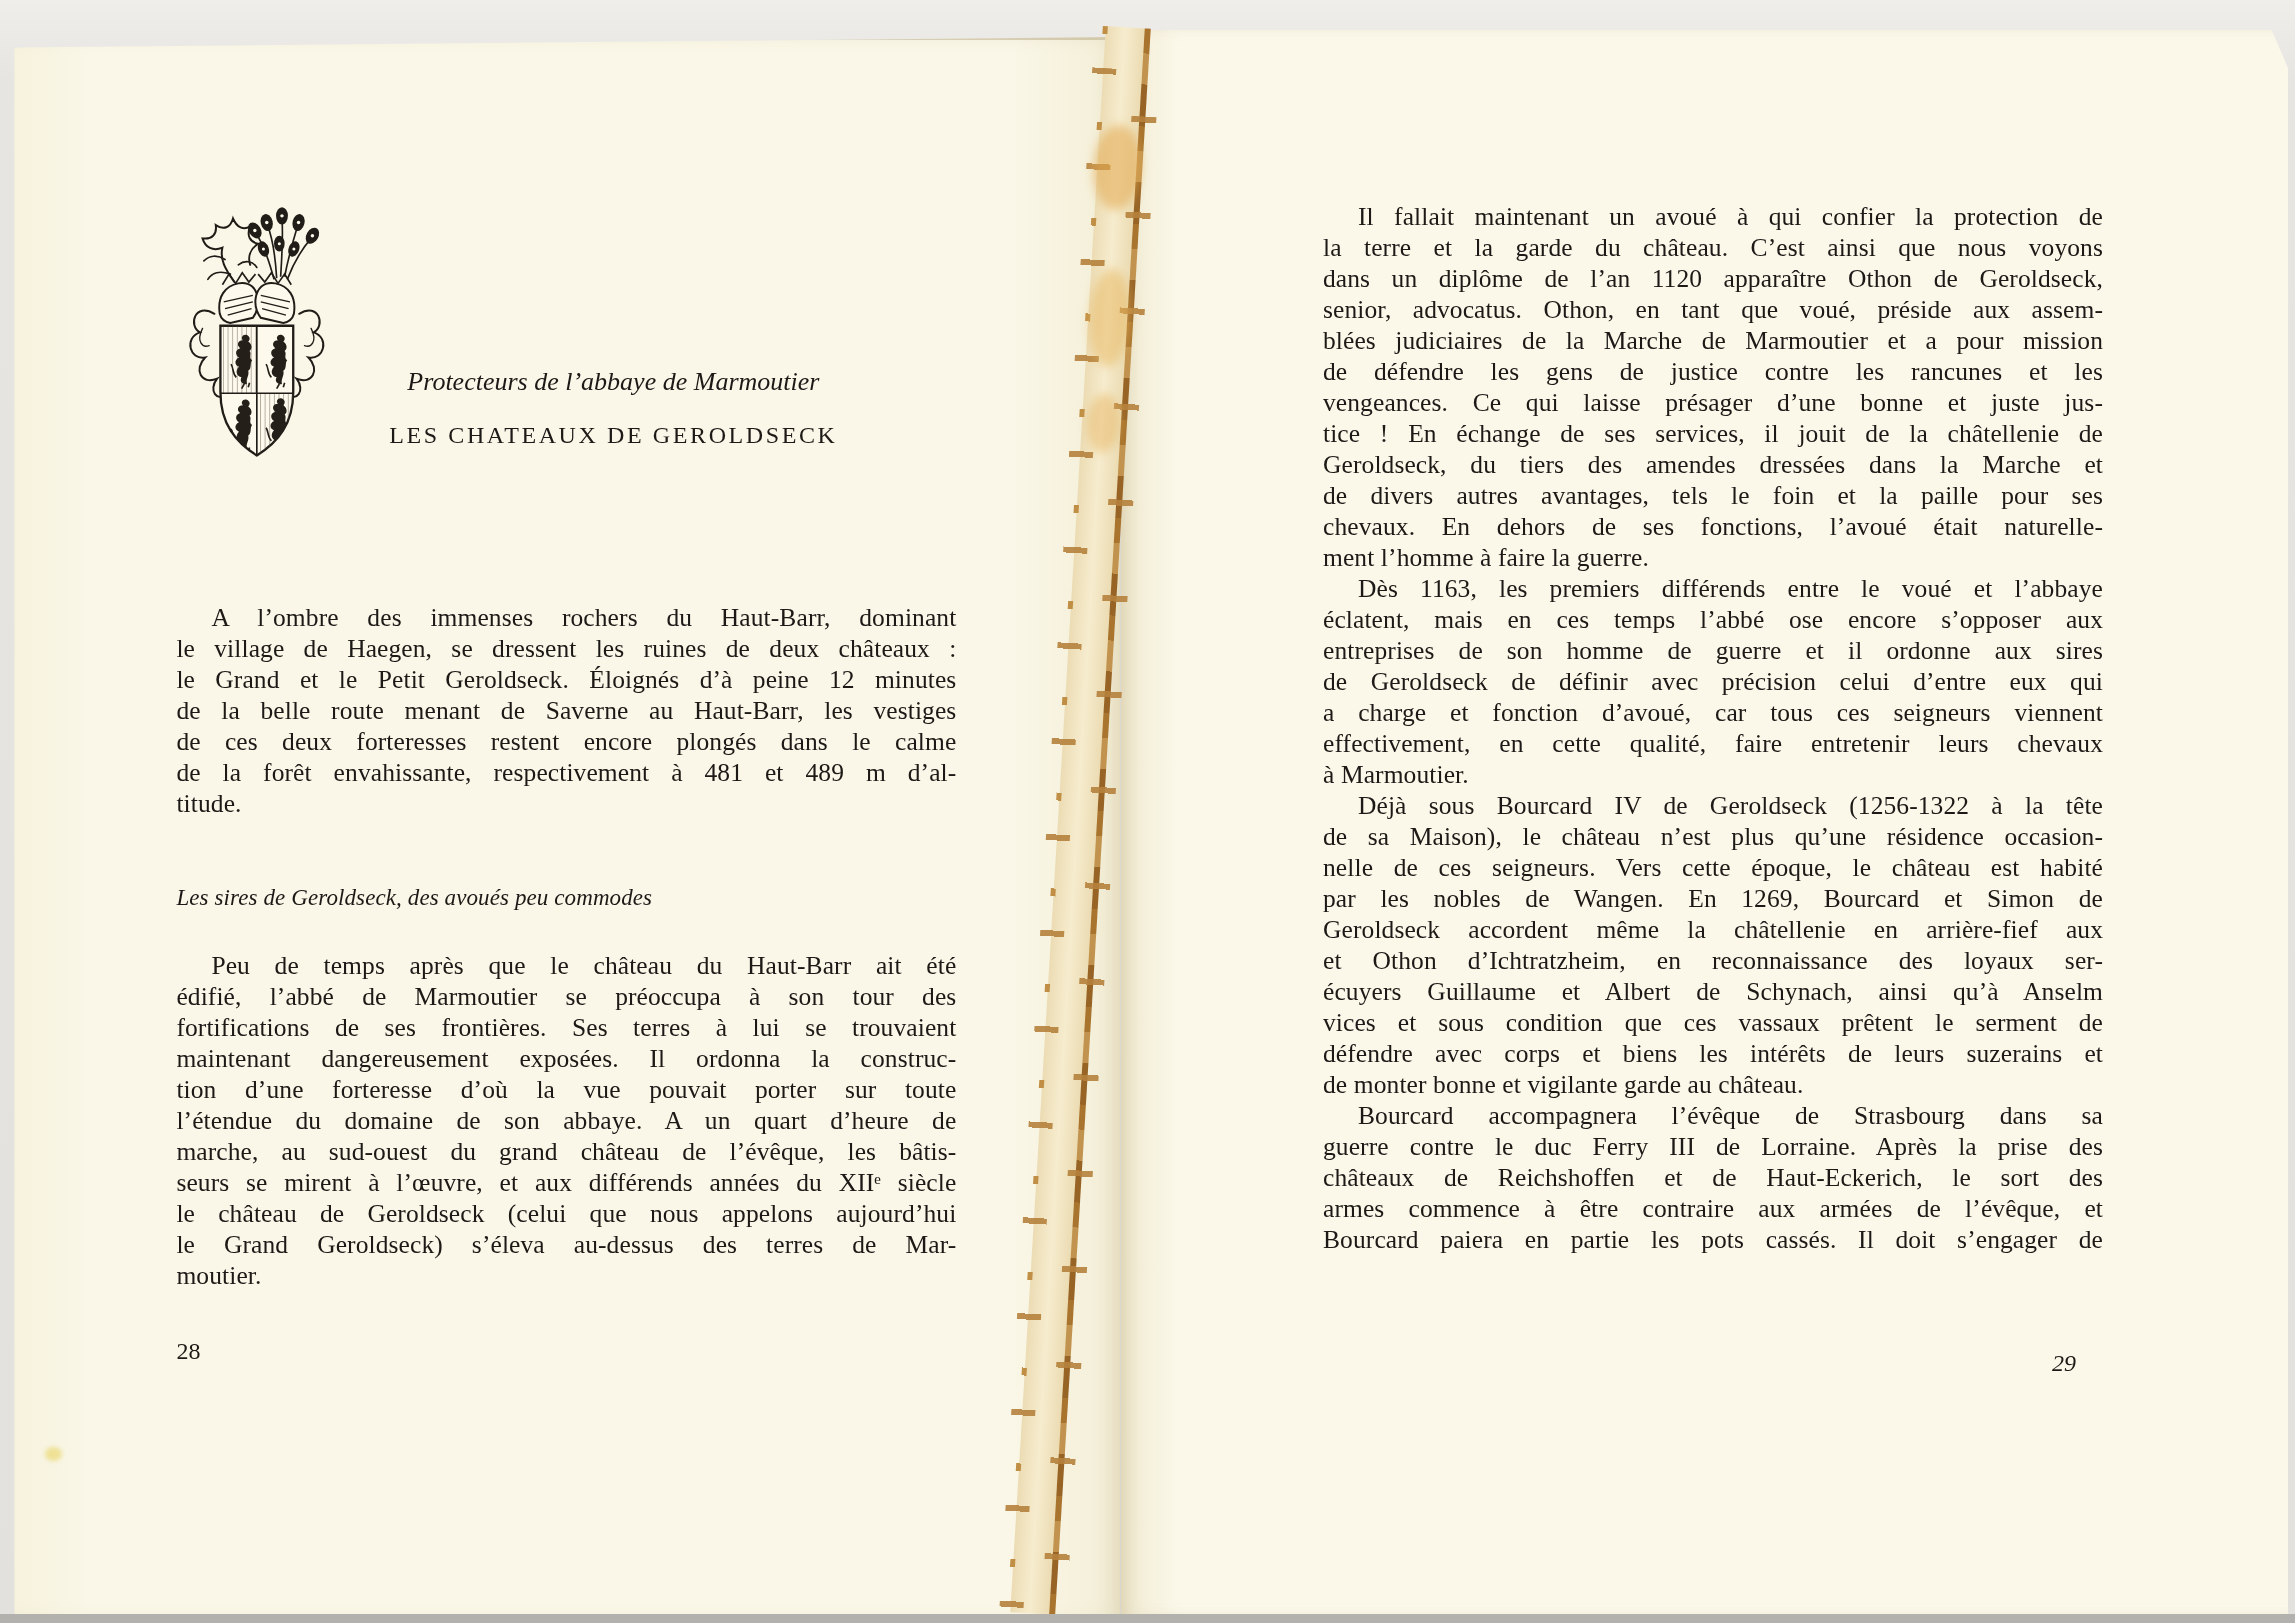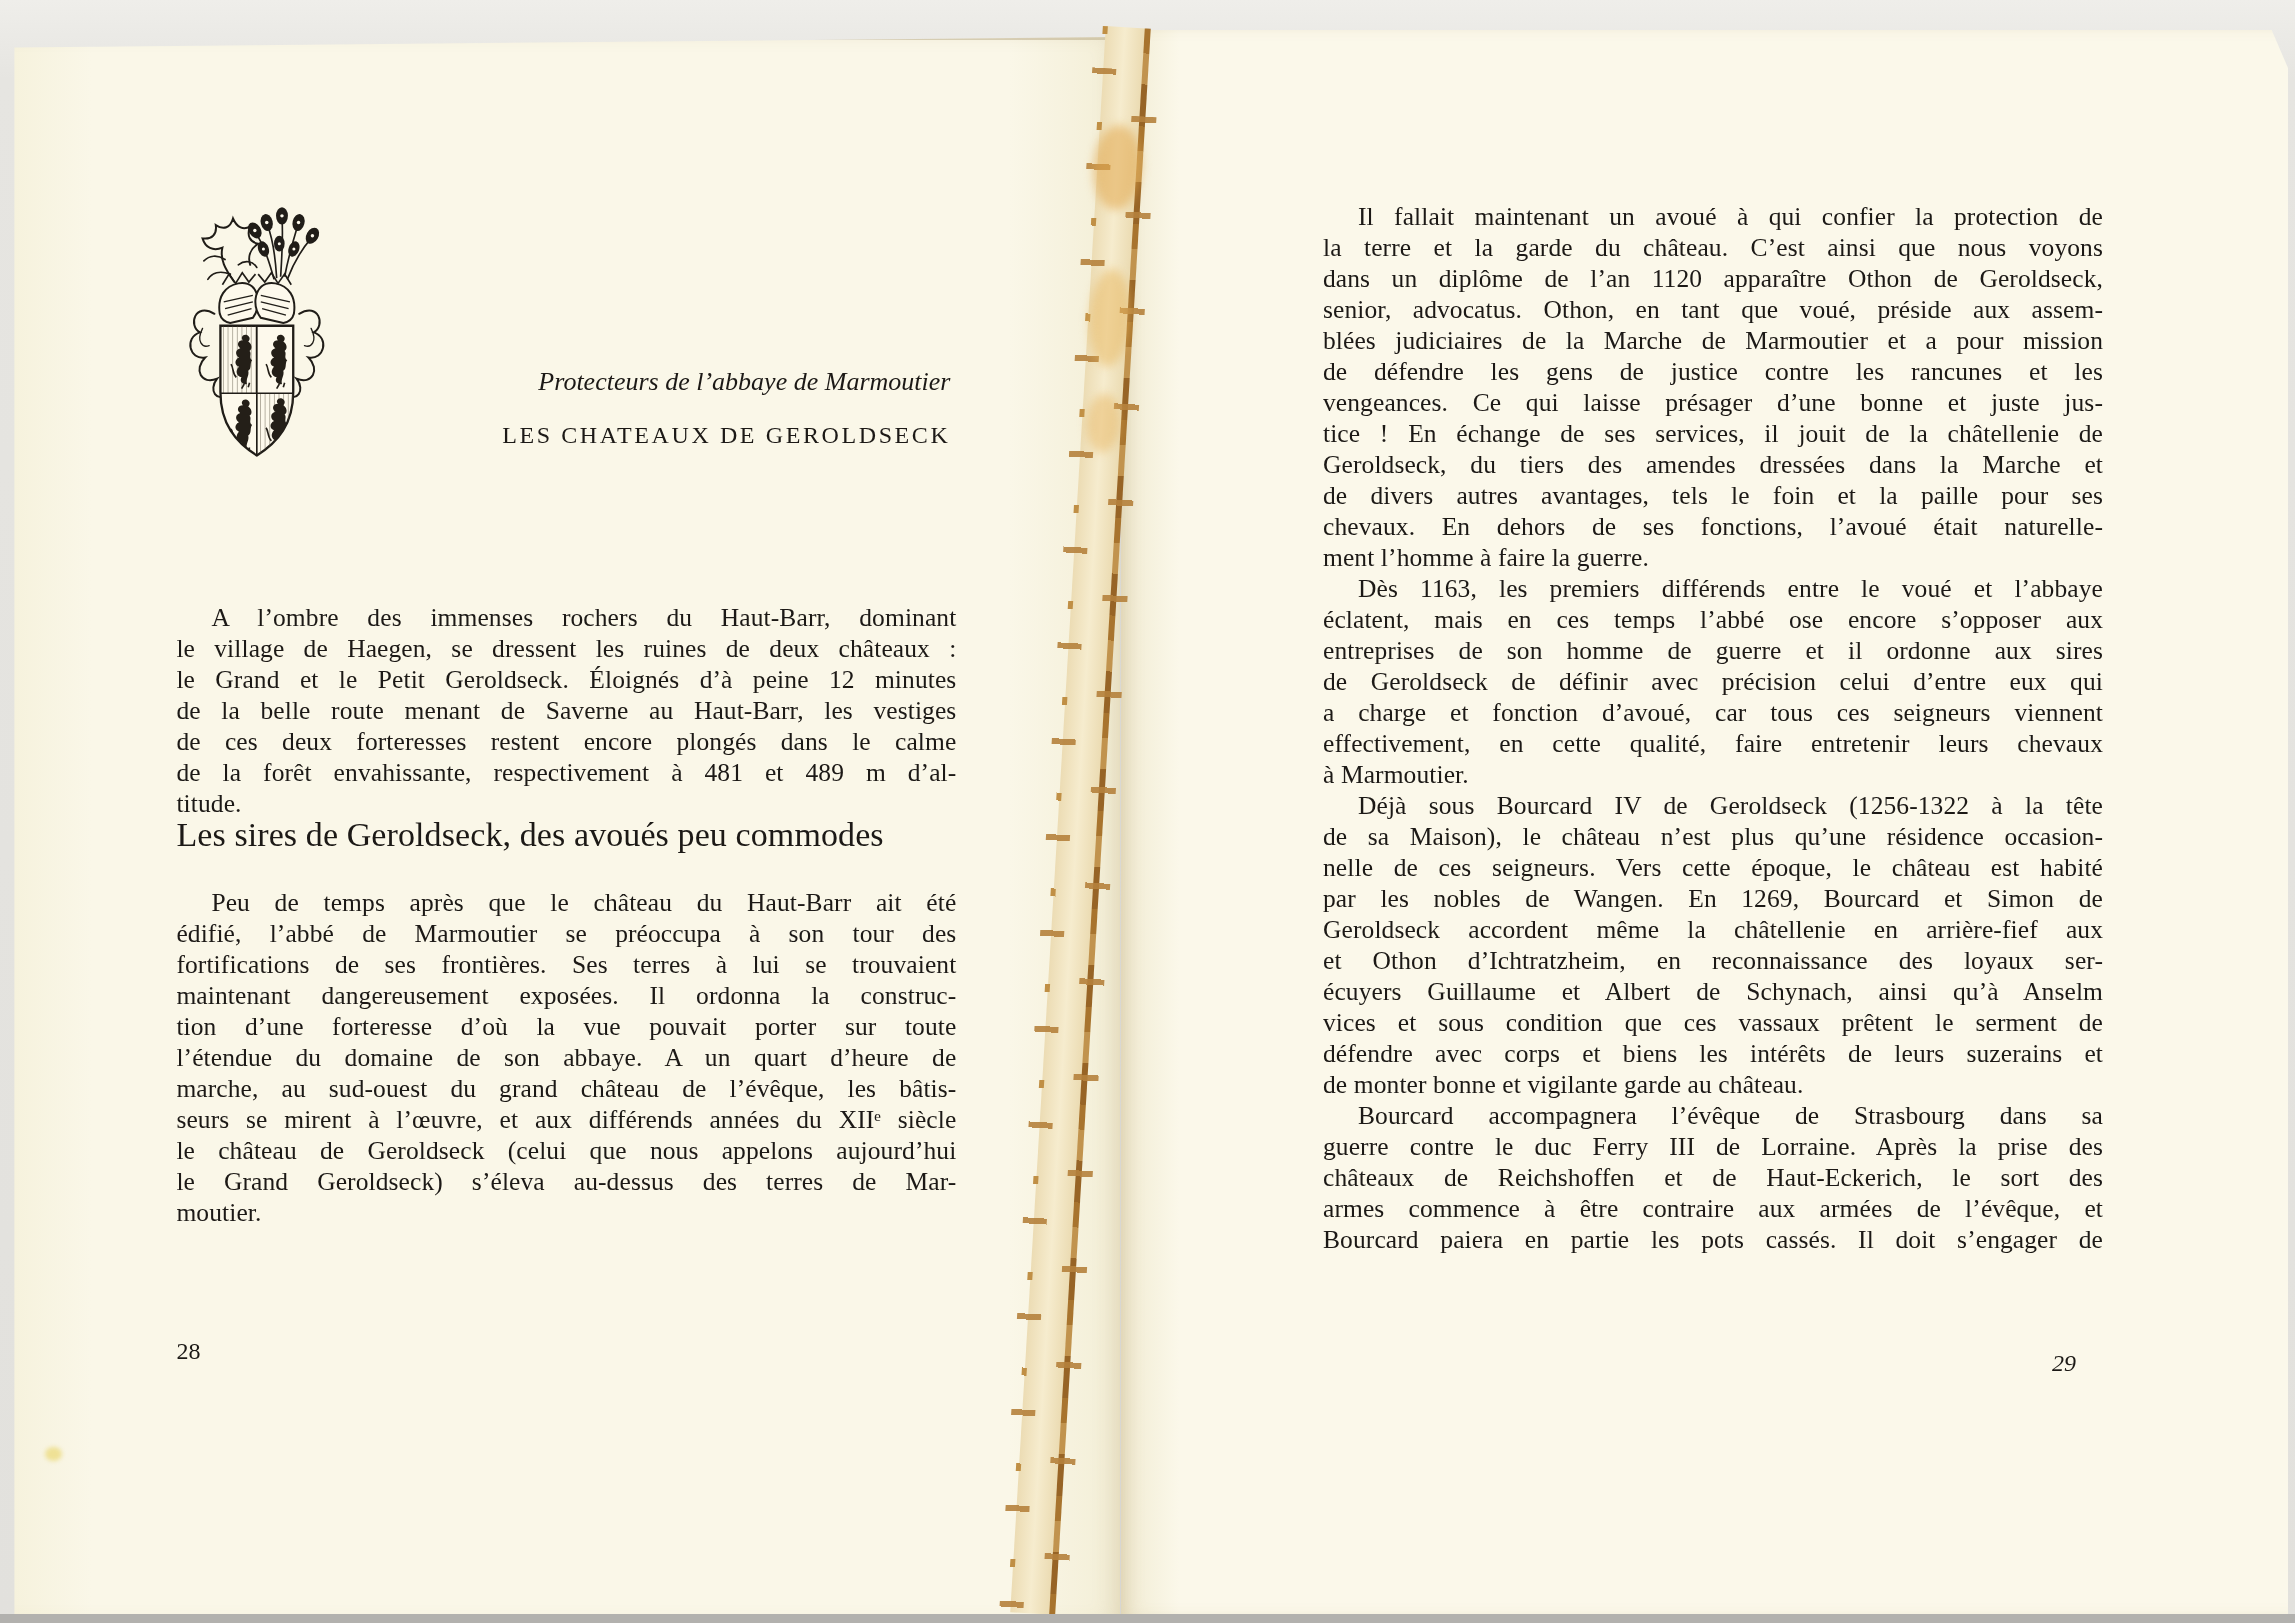--- a/index.html
+++ b/index.html
@@ -37,30 +37,30 @@
     background:repeating-linear-gradient(to bottom,#b5813c 0 5.9px,rgba(0,0,0,0) 5.9px 96px);opacity:.9;}
   .b-right-edge{position:absolute;right:7.9px;top:0;bottom:0;width:5.9px;
     background:repeating-linear-gradient(to bottom,#a8742e 0 25px,#c1934e 25px 56px,#976426 56px 98px);}
   .b-right-ticks{position:absolute;right:-2.6px;top:88px;bottom:0;width:25px;
     background:repeating-linear-gradient(to bottom,#b5813c 0 5.9px,rgba(0,0,0,0) 5.9px 96px);opacity:.9;}
   .b-blotch{position:absolute;border-radius:50%;filter:blur(4.6px);}
   .b1{left:2.6px;top:98px;width:48px;height:85px;background:rgba(226,168,76,.55);}
   .b2{left:7.9px;top:242px;width:41px;height:98px;background:rgba(232,182,92,.5);}
   .b3{left:11.8px;top:367px;width:33px;height:59px;background:rgba(230,178,88,.45);}
   
-  .title-block{position:absolute;left:262px;top:326px;width:674px;text-align:right;}
+  .title-block{position:absolute;left:262px;top:326px;width:674px;text-align:center;}
   .kicker{font-style:italic;font-size:26px;line-height:1.2;}
   .chapter-title{font-size:24px;letter-spacing:2.6px;margin-top:25px;white-space:nowrap;}
   .body-col{position:absolute;font-size:25.5px;line-height:31px;letter-spacing:0.1px;}
   .body-col.left-col{left:162px;top:562px;width:780px;}
   .body-col.right-col{left:202px;top:171px;width:780px;}
   .line{text-align:justify;text-align-last:justify;white-space:normal;}
   .line.last{text-align-last:left;}
   .para[data-indent="true"] .line:first-child{text-indent:35px;}
-  .subheading{font-size:34px;line-height:31px;margin-bottom:37px;}
+  .subheading{font-style:italic;font-size:23px;line-height:31px;margin-top:63px;margin-bottom:37px;}
   .pagenum{position:absolute;font-size:24px;}
   .pagenum.pn-left{left:162px;top:1298px;}
   .pagenum.pn-right{left:931px;top:1320px;font-style:italic;}
   .crest{position:absolute;left:140px;top:156px;width:203px;height:278px;}
   .fox-spot{position:absolute;left:31px;top:1407px;width:17px;height:14.4px;border-radius:50%;
     background:rgba(236,220,130,.8);filter:blur(2px);}
 </style>
 </head>
 <body>
 

